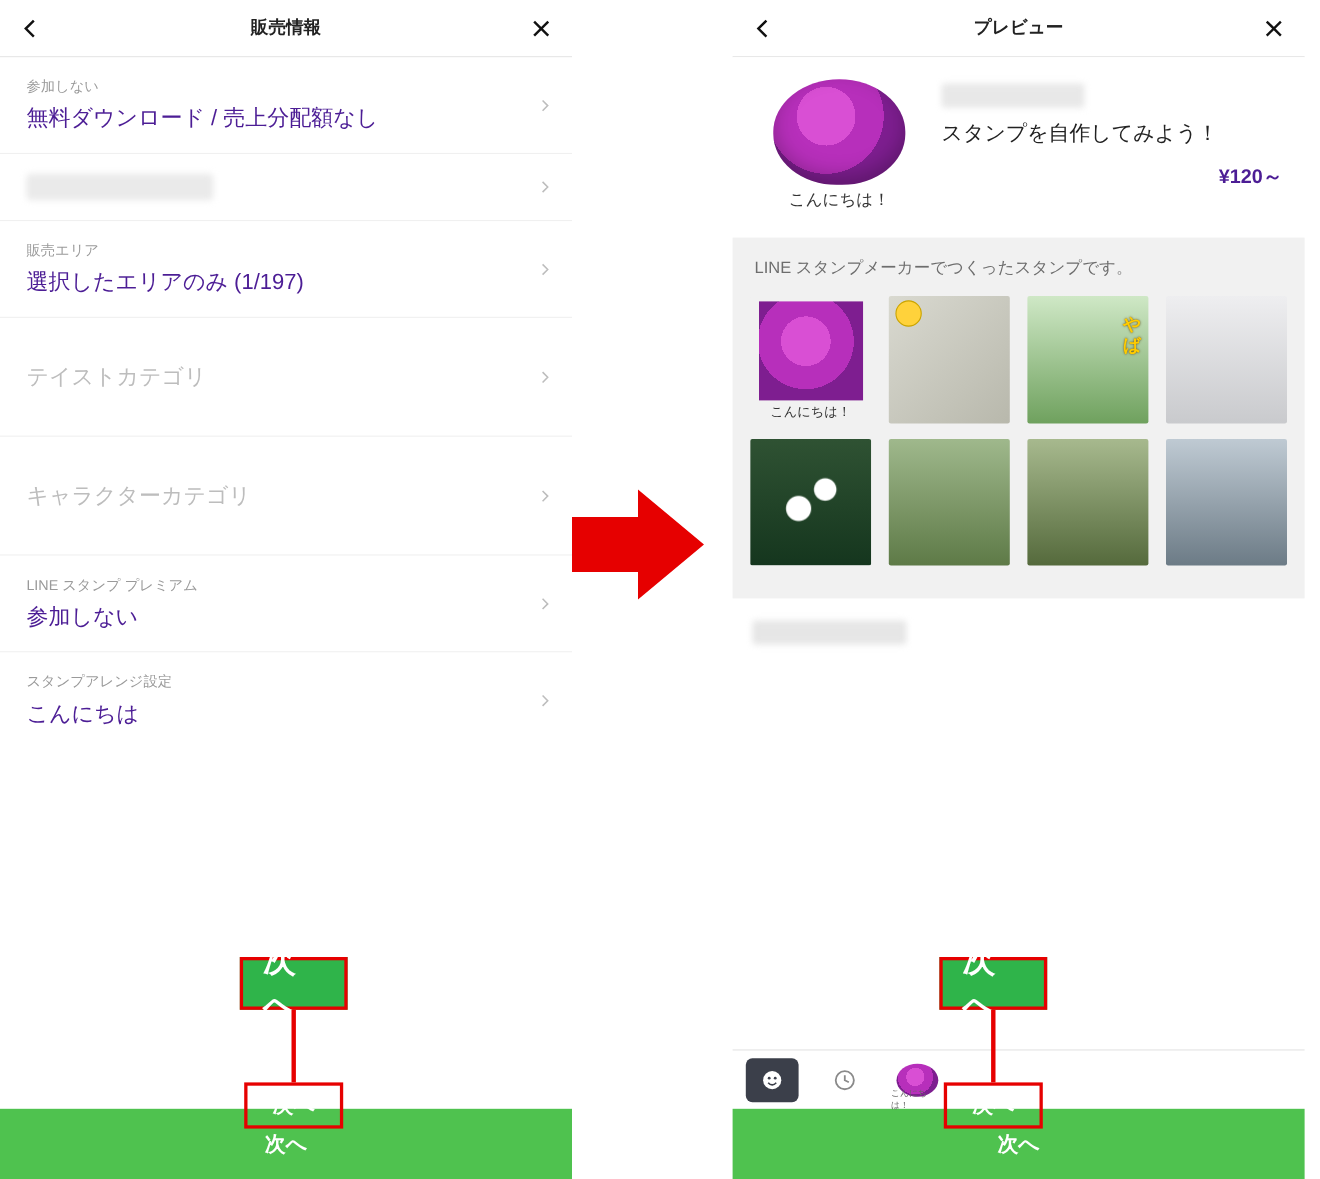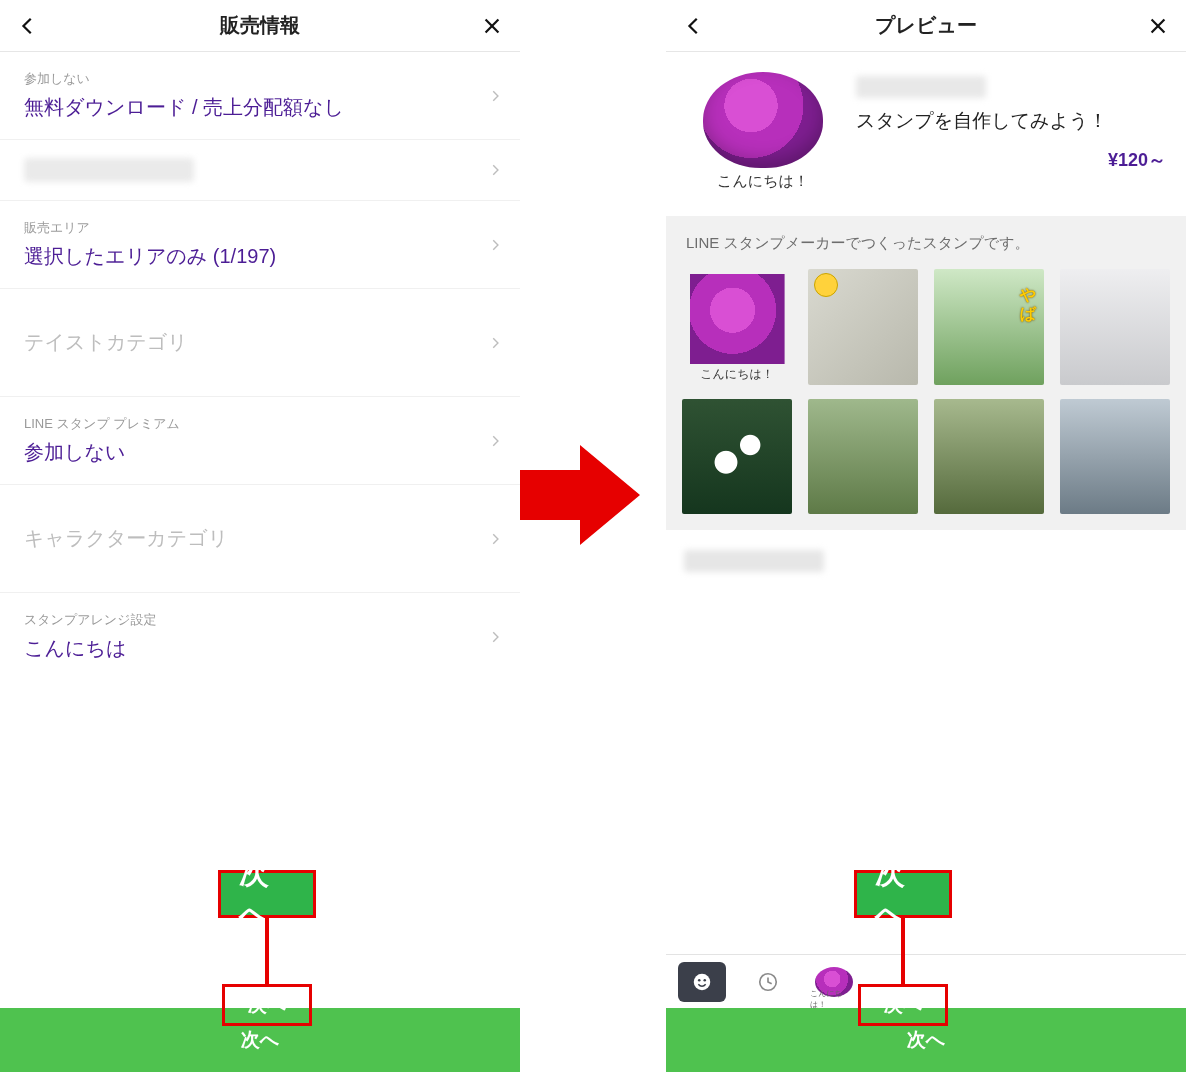--- a/index.html
+++ b/index.html
@@ -29,21 +29,21 @@
     height: 52px;
     display: flex;
     align-items: center;
     justify-content: space-between;
     padding: 0 14px;
     border-bottom: 1px solid #e6e6e6;
   }
   .hdr .title {
     flex: 1;
     text-align: center;
-    font-size: 20px;
+    font-size: 16px;
     font-weight: 600;
     color: #222;
   }
   .icn { width: 28px; height: 28px; display:flex; align-items:center; justify-content:center; }
   .icn svg { width: 22px; height: 22px; stroke: #111; stroke-width: 2.4; fill: none; }
 
   
   .list { flex:1; overflow:hidden; }
   .row {
     position: relative;
@@ -105,21 +105,21 @@
     width:120px; height:96px; border-radius:50% 50% 48% 48%;
     background: radial-gradient(circle at 40% 35%, #d94fd4 0 28%, #b72fbb 28% 55%, #7e1e90 55% 100%);
     box-shadow: inset 0 -8px 18px rgba(0,0,0,.25);
   }
   .pv-thumb .cap { font-size:15px; color:#333; margin-top:4px; }
   .pv-meta { flex:1; padding-top:4px; }
   .pv-blur { width:130px; height:22px; background:#e8e8e8; filter:blur(3px); border-radius:3px; margin-bottom:10px;}
   .pv-title { font-size:19px; color:#222; margin-bottom:14px; }
   .pv-price { font-size:18px; color:#4c1d95; font-weight:600;text-align:right; }
 
-  .pv-grid-wrap { background:#f1f1f1; padding:18px 16px 16px 16px; }
+  .pv-grid-wrap { background:#f1f1f1; padding:18px 16px 30px 16px; }
   .pv-note { font-size:15px; color:#6d6d6d; margin: 0 2px 16px 4px; }
   .pv-grid { display:grid; grid-template-columns: repeat(4, 1fr); gap:14px 16px; }
   .tile {
     width:100%; aspect-ratio: 1/1.05;
     border-radius:2px;
     background:#ddd;
     background-size:cover; background-position:center;
     position:relative;
     display:flex; align-items:flex-end; justify-content:center;
     font-size:11px; color:#333;
@@ -205,30 +205,30 @@
             </svg></span>
       </div>
 
       <div class="row single disabled" style="padding-top:40px;padding-bottom:40px;">
         <div class="val val-only">テイストカテゴリ</div>
         <span class="chev"><svg viewBox="0 0 24 24">
               <polyline points="9 4 17 12 9 20"></polyline>
             </svg></span>
       </div>
 
+      <div class="row single disabled" style="padding-top:40px;padding-bottom:40px;">
+        <div class="val val-only">キャラクターカテゴリ</div>
+        <span class="chev"><svg viewBox="0 0 24 24">
+              <polyline points="9 4 17 12 9 20"></polyline>
+            </svg></span>
+      </div>
+
       <div class="row">
         <div class="lbl">LINE スタンプ プレミアム</div>
         <div class="val">参加しない</div>
-        <span class="chev"><svg viewBox="0 0 24 24">
-              <polyline points="9 4 17 12 9 20"></polyline>
-            </svg></span>
-      </div>
-
-      <div class="row single disabled" style="padding-top:40px;padding-bottom:40px;">
-        <div class="val val-only">キャラクターカテゴリ</div>
         <span class="chev"><svg viewBox="0 0 24 24">
               <polyline points="9 4 17 12 9 20"></polyline>
             </svg></span>
       </div>
 
       <div class="row" style="border-bottom:none;">
         <div class="lbl">スタンプアレンジ設定</div>
         <div class="val">こんにちは</div>
         <span class="chev"><svg viewBox="0 0 24 24">
               <polyline points="9 4 17 12 9 20"></polyline>

